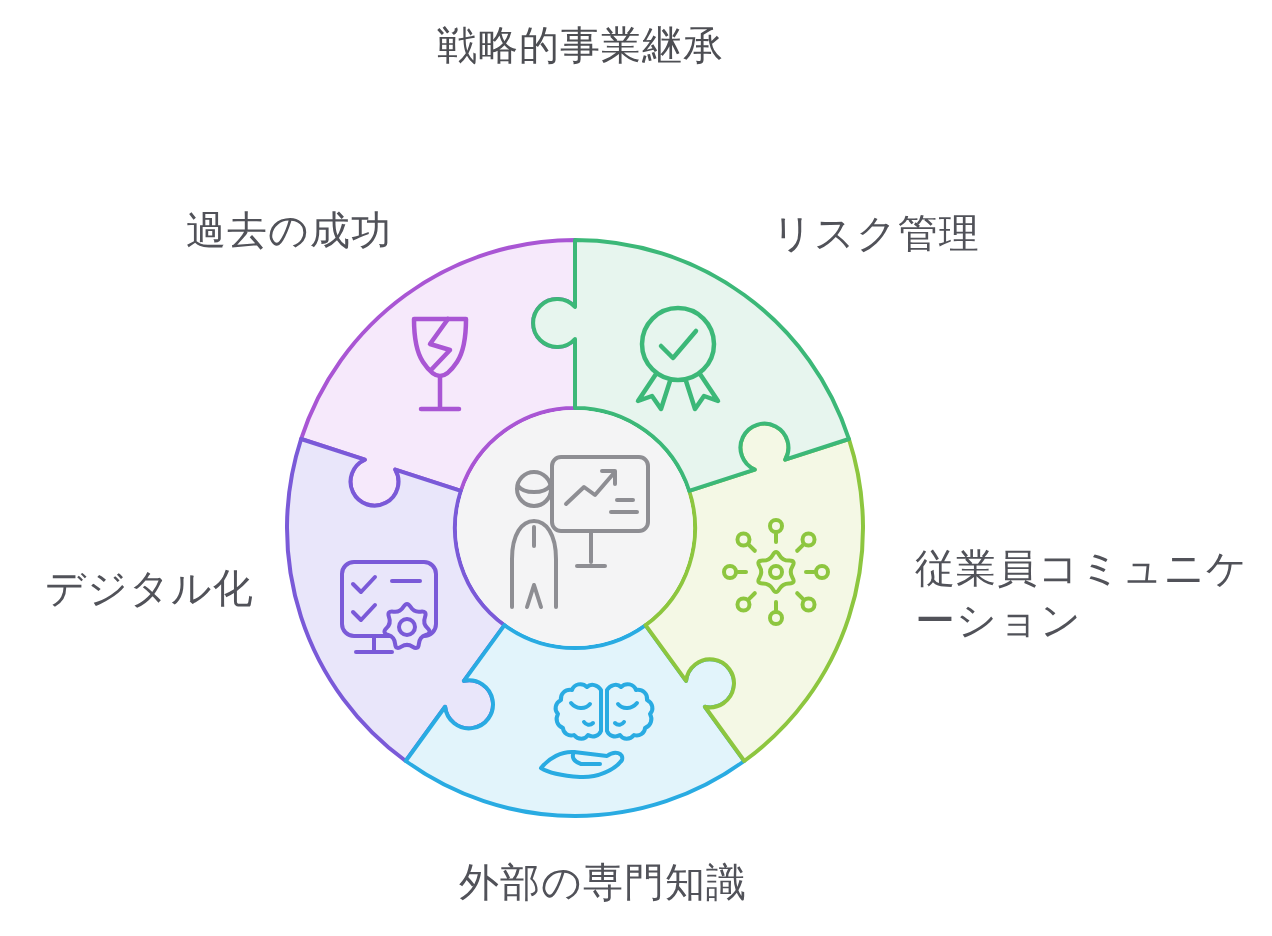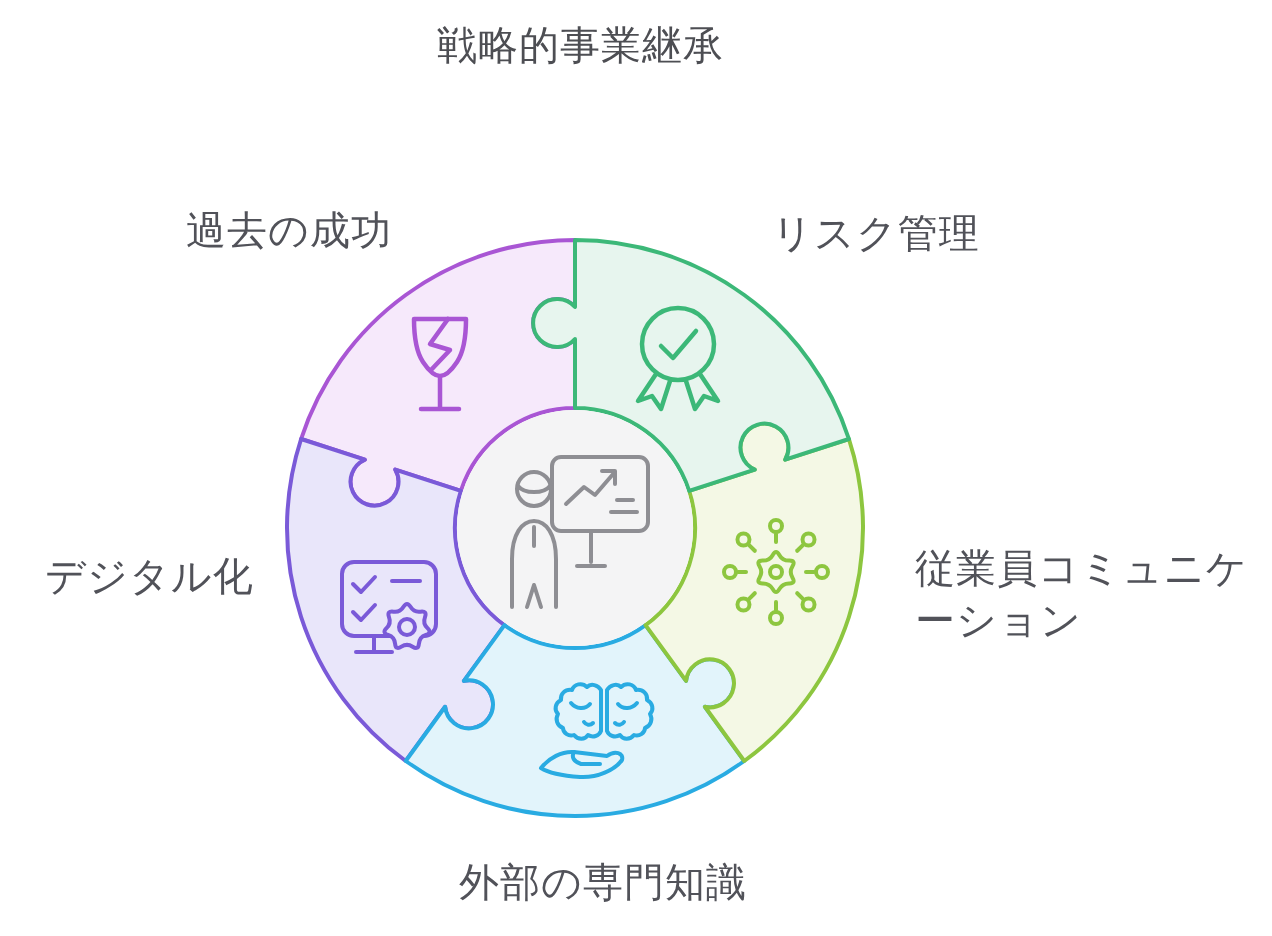--- a/index.html
+++ b/index.html
@@ -106,15 +106,15 @@
       <path d="M 518 486 C 524 494 544 494 550 486"></path>
       <path d="M 512 607 V 559 C 512 534 522 521 534 521 C 546 521 556 534 556 559 V 607"></path>
       <path d="M 527 607 L 534 585 L 541 607"></path>
       <path d="M 534 527 V 546"></path>
     </g>
   </svg>
 
   <div class="lbl" style="left:772px;top:207px;">リスク管理</div>
   <div class="lbl" style="left:915px;top:542px;width:340px;">従業員コミュニケーション</div>
   <div class="lbl" style="left:459px;top:856px;">外部の専門知識</div>
-  <div class="lbl" style="left:45px;top:550px;text-align:center;">デジタル化</div>
+  <div class="lbl" style="left:45px;top:562px;text-align:center;">デジタル化</div>
   <div class="lbl" style="left:186px;top:204px;">過去の成功</div>
 </div>
 
 </body></html>

